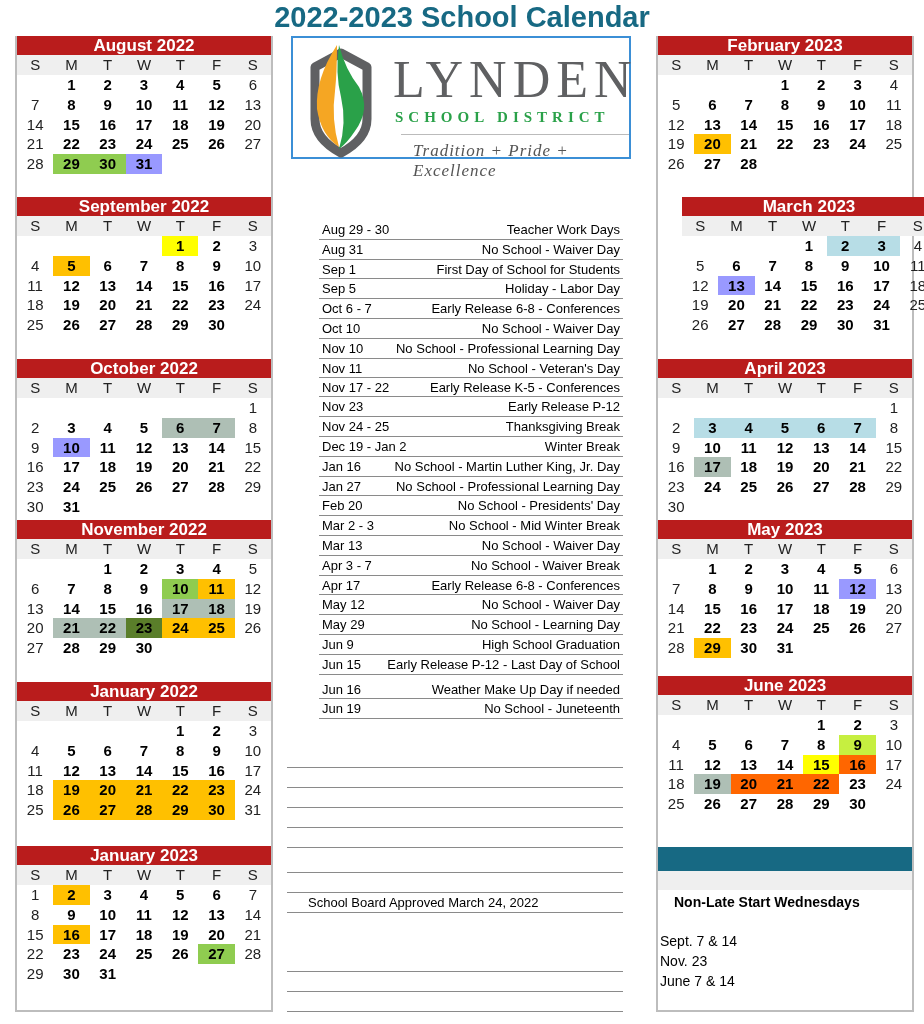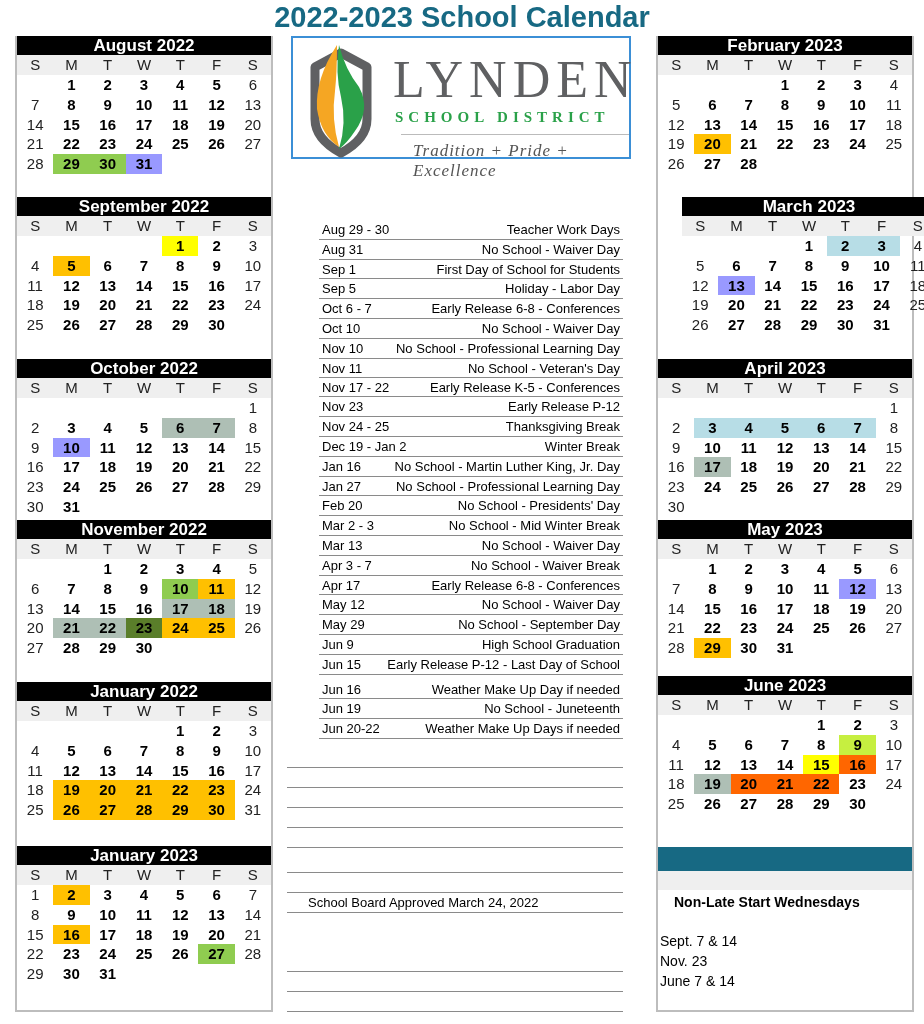--- a/index.html
+++ b/index.html
@@ -2,21 +2,21 @@
 <html><head>
 <meta charset="utf-8">
 <style>
   html,body{margin:0;padding:0;background:#fff;}
   body{width:924px;height:1024px;position:relative;overflow:hidden;font-family:"Liberation Sans",sans-serif;color:#000;}
   .title{position:absolute;left:0;top:0;width:924px;text-align:center;font-size:29px;font-weight:bold;color:#176983;line-height:34px;}
   .col{position:absolute;width:254px;border:2px solid #bdbdbd;border-top:0;}
   .col-left{left:15px;top:36px;height:974px;}
   .col-right{left:656px;top:36px;height:974px;}
   .month{position:absolute;left:0;width:254px;}
-  .mhead{height:19px;background:#000000;color:#fff;font-weight:bold;font-size:17px;text-align:center;line-height:20px;}
+  .mhead{height:19px;background:#b91c1c;color:#fff;font-weight:bold;font-size:17px;text-align:center;line-height:20px;}
   .dow{display:flex;height:20px;background:#efefef;}
   .dow span{flex:1;text-align:center;font-size:15px;line-height:20px;color:#222;}
   .week{display:flex;height:19.8px;}
   .cell{flex:1;text-align:center;font-size:15px;line-height:19.8px;}
   .cell.wd{font-weight:bold;}
   .cell.we{font-weight:normal;color:#222;}
   .logo{position:absolute;left:291px;top:36px;width:340px;height:123px;border:2px solid #3b8fd6;box-sizing:border-box;background:#fff;}
   .logo .lynden{position:absolute;left:100px;top:14px;font-family:"Liberation Serif",serif;font-size:52px;letter-spacing:6px;color:#5f6062;line-height:56px;}
   .logo .district{position:absolute;left:102px;top:71px;font-family:"Liberation Serif",serif;font-size:15px;letter-spacing:5px;color:#2aa149;font-weight:bold;}
   .logo .rule{position:absolute;left:108px;top:96px;width:228px;height:1px;background:#bbb;}
@@ -782,41 +782,37 @@
     <div class="erow">
       <span class="d">Apr 17</span>
       <span class="t">Early Release 6-8 - Conferences</span>
     </div>
     <div class="erow">
       <span class="d">May 12</span>
       <span class="t">No School - Waiver Day</span>
     </div>
     <div class="erow">
       <span class="d">May 29</span>
-      <span class="t">No School - September Day</span>
+      <span class="t">No School - Learning Day</span>
     </div>
     <div class="erow">
       <span class="d">Jun 9</span>
       <span class="t">High School Graduation</span>
     </div>
     <div class="erow">
       <span class="d">Jun 15</span>
       <span class="t">Early Release P-12 -  Last Day of School</span>
     </div>
     <div class="erow" style="margin-top: 5px;">
       <span class="d">Jun 16</span>
       <span class="t">Weather Make Up Day if needed</span>
     </div>
     <div class="erow">
       <span class="d">Jun 19</span>
       <span class="t">No School - Juneteenth</span>
-    </div>
-    <div class="erow">
-      <span class="d">Jun 20-22</span>
-      <span class="t">Weather Make Up Days if needed</span>
     </div>
   </div>
 
 <div class="blank" style="top:767px"></div>
 <div class="blank" style="top:787px"></div>
 <div class="blank" style="top:807px"></div>
 <div class="blank" style="top:827px"></div>
 <div class="blank" style="top:847px"></div>
 <div class="blank" style="top:872px"></div>
 <div class="approved"><span>School Board Approved March 24, 2022</span></div>

